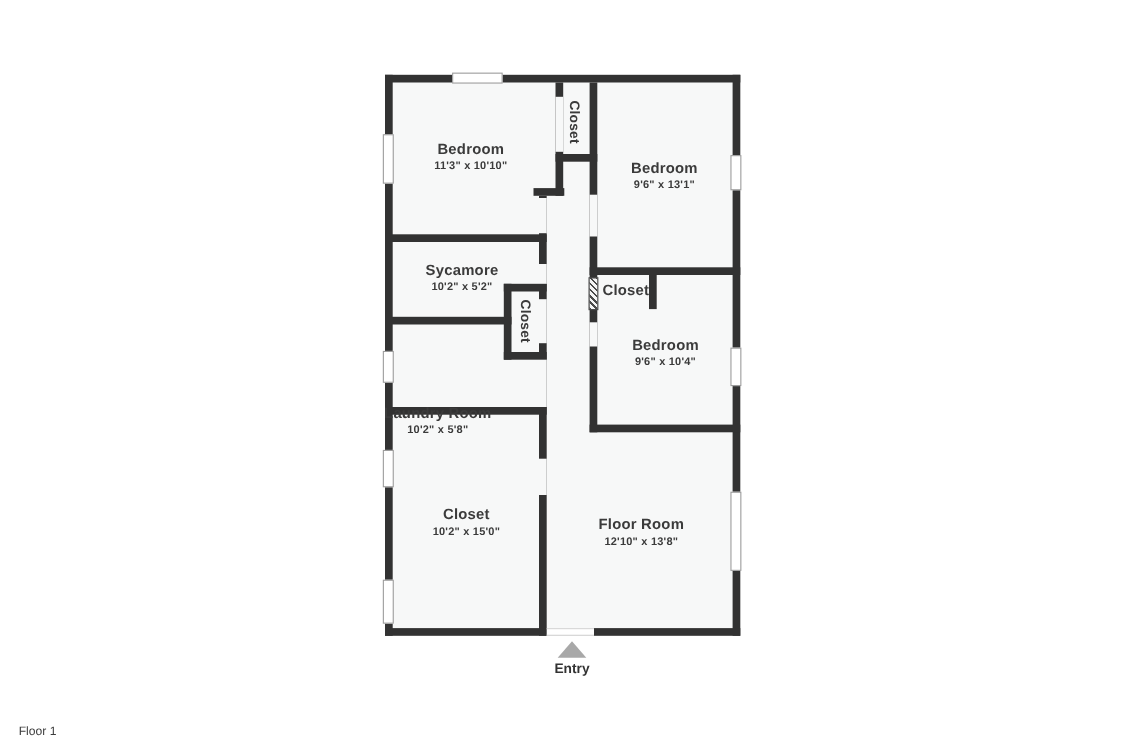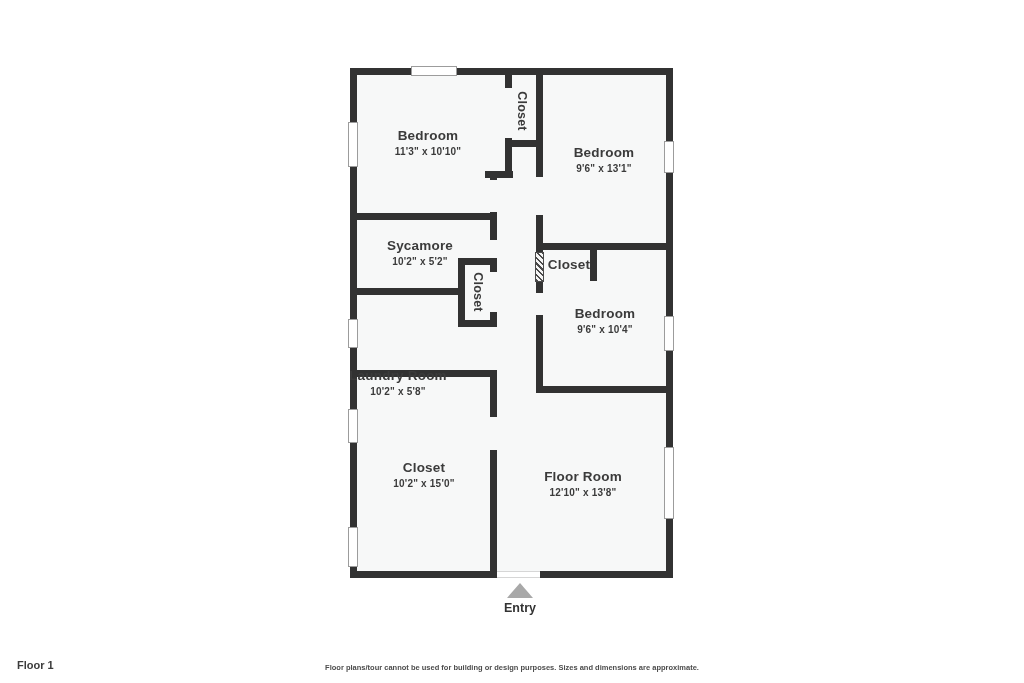--- a/index.html
+++ b/index.html
@@ -28,21 +28,21 @@
   .entry-arrow {
     position:absolute; left:507px; top:583px; width:0; height:0;
     border-left:13px solid transparent; border-right:13px solid transparent;
     border-bottom:15px solid var(--arrow,#a8a8a8);
   }
   .entry-label {
     position:absolute; left:520px; top:608px; transform:translate(-50%,-50%);
     font-size:12.5px; font-weight:700; color:#333333;
   }
   .address-line { position:absolute; left:17px; top:641px; font-size:11px; font-weight:700; color:#3c3c3c; }
-  .floor-label  { position:absolute; left:17px; top:659px; font-size:11px; font-weight:700; color:#3c3c3c; }
+  .floor-label  { position:absolute; left:17px; top:659px; font-size:11px; font-weight:400; color:#3c3c3c; }
   .disclaimer   { position:absolute; left:512px; top:663px; transform:translateX(-50%);
                   font-size:7.5px; font-weight:700; color:#4c4c4c; white-space:nowrap; }
 </style>
 </head>
 <body>
 
 <div class="stage" data-name="floor-plan">
   <div class="floor-area" data-name="floor-plan-interior" style="left: 350px; top: 68px; width: 323px; height: 510px;"></div>
 
   <div class="rect wall" data-name="outer-wall-top" style="left: 350px; top: 68px; width: 323px; height: 7px;"></div>
@@ -77,21 +77,20 @@
     <div class="rect window" data-name="window-left-1" style="left: 348px; top: 122px; width: 10px; height: 45px;"></div>
     <div class="rect window" data-name="window-left-2" style="left: 348px; top: 319px; width: 10px; height: 29px;"></div>
     <div class="rect window" data-name="window-left-3" style="left: 348px; top: 409px; width: 10px; height: 34px;"></div>
     <div class="rect window" data-name="window-left-4" style="left: 348px; top: 527px; width: 10px; height: 40px;"></div>
     <div class="rect window" data-name="window-right-1" style="left: 664px; top: 141px; width: 10px; height: 32px;"></div>
     <div class="rect window" data-name="window-right-2" style="left: 664px; top: 316px; width: 10px; height: 35px;"></div>
     <div class="rect window" data-name="window-right-3" style="left: 664px; top: 447px; width: 10px; height: 72px;"></div>
     <div class="entry-arrow" data-name="entry-arrow-icon"></div>
   <div class="entry-label" data-name="entry-label">Entry</div>
   <div class="floor-label" data-name="floor-label">Floor 1</div>
-  <div class="disclaimer" data-name="disclaimer-text">Floor plans/tour cannot be used for building or design purposes. Sizes and dimensions are approximate.</div>
 <div class="room-label" data-name="room-label-bedroom-1" style="left: 428px; top: 143px;">
       <div class="room-name" data-name="room-name">Bedroom</div>
       <div class="room-dims" data-name="room-dimensions">11'3" x 10'10"</div>
     </div>
     <div class="room-label vertical" data-name="room-label-closet-top" style="left: 521px; top: 111px;">
       <div class="room-name" data-name="room-name">Closet</div>
     </div>
     <div class="room-label" data-name="room-label-bedroom-2" style="left: 604px; top: 160px;">
       <div class="room-name" data-name="room-name">Bedroom</div>
       <div class="room-dims" data-name="room-dimensions">9'6" x 13'1"</div>

